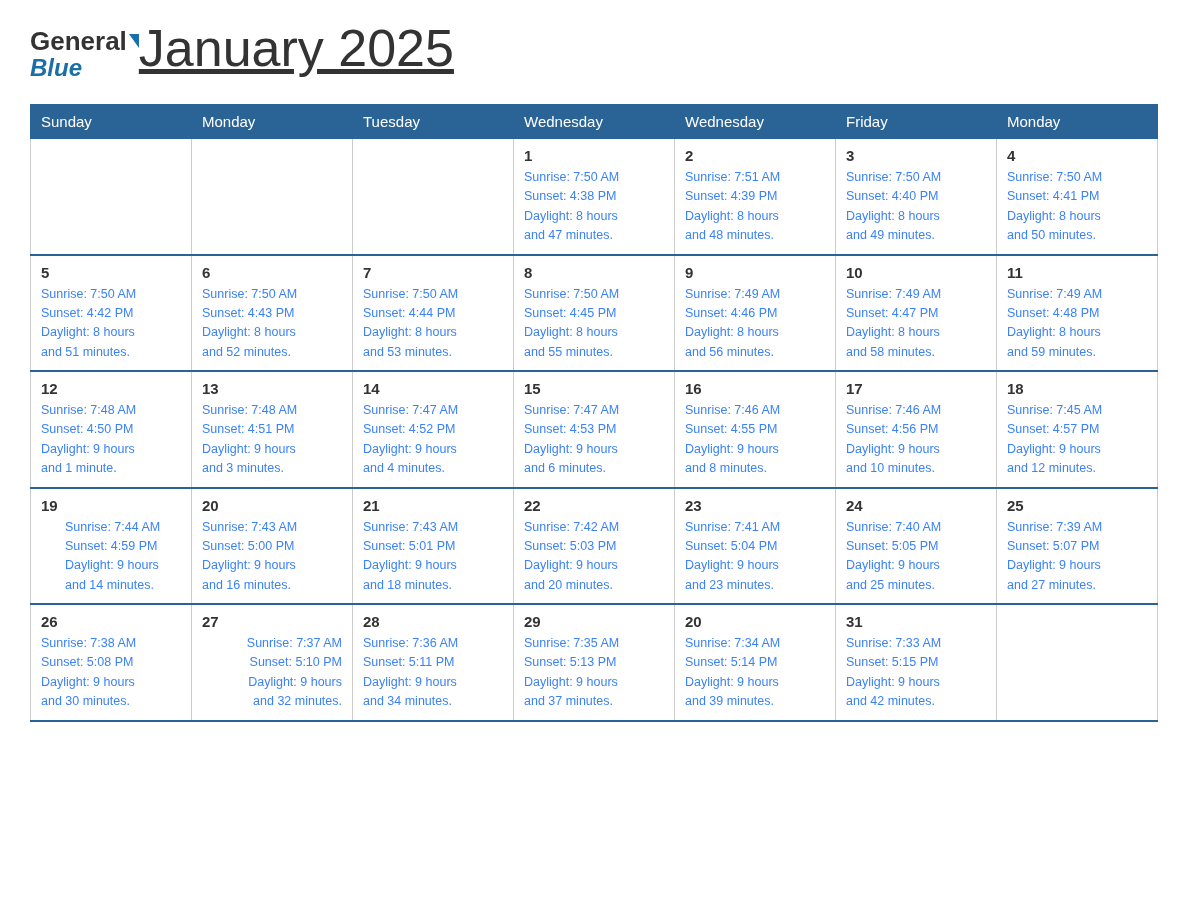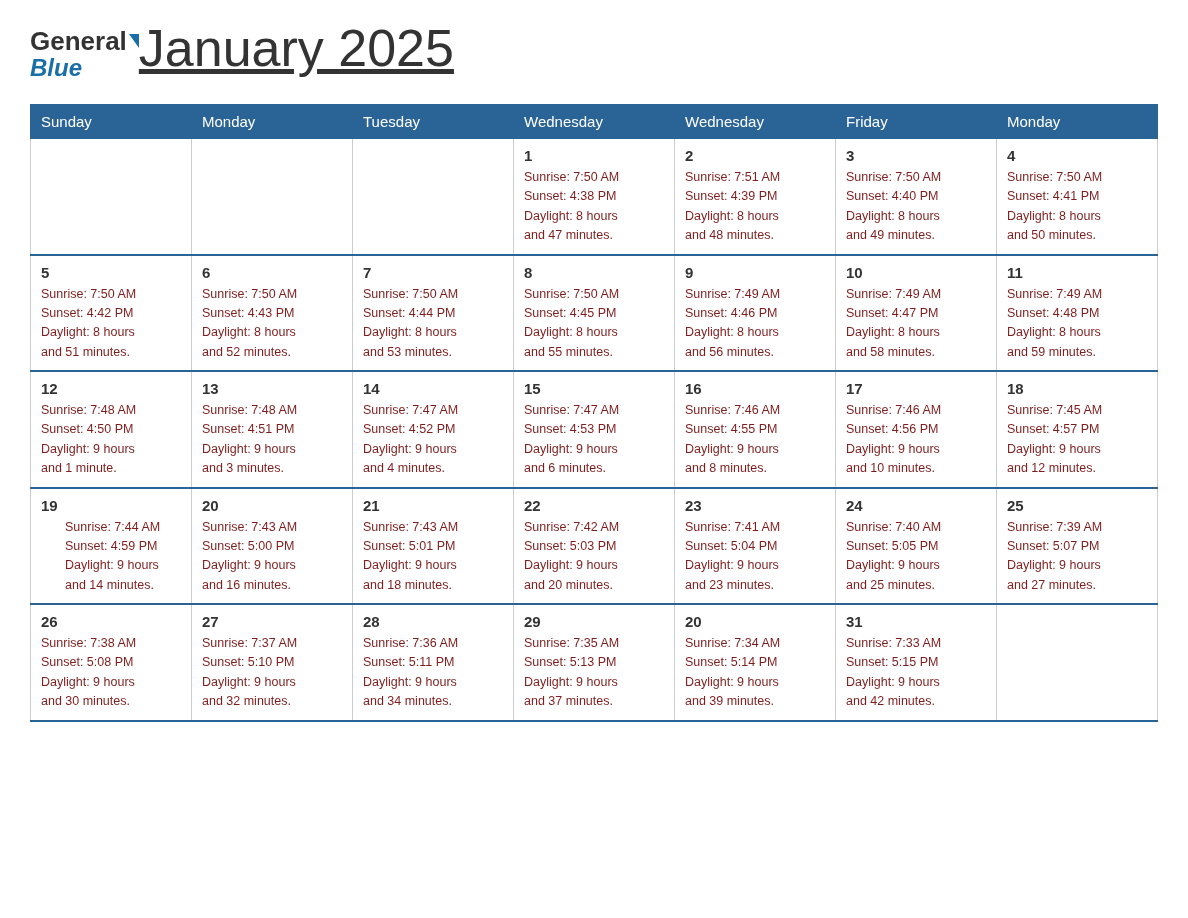--- a/index.html
+++ b/index.html
@@ -97,21 +97,21 @@
     }
     .day-number {
       font-size: 15px;
       font-weight: bold;
       margin-bottom: 4px;
       display: block;
     }
     .day-info {
       font-size: 12.5px;
       line-height: 1.55;
-      color: #7f1d1d;
+      color: #3b82f6;
     }
     .empty-cell {
       background: #fff;
     }
   </style>
 </head>
 <body>
 
 <div class="header">
   <div class="logo">
@@ -327,21 +327,21 @@
       <tr>
         <td>
           <span class="day-number">26</span>
           <div class="day-info" style="white-space: pre-line;">Sunrise: 7:38 AM
 Sunset: 5:08 PM
 Daylight: 9 hours
 and 30 minutes.</div>
         </td>
         <td>
           <span class="day-number">27</span>
-          <div class="day-info" style="white-space: pre-line;">Sunrise: 7:37 AM
+          <div class="day-info" style="white-space: pre-line; text-align: right;">Sunrise: 7:37 AM
 Sunset: 5:10 PM
 Daylight: 9 hours
 and 32 minutes.</div>
         </td>
         <td>
           <span class="day-number">28</span>
           <div class="day-info" style="white-space: pre-line;">Sunrise: 7:36 AM
 Sunset: 5:11 PM
 Daylight: 9 hours
 and 34 minutes.</div>

